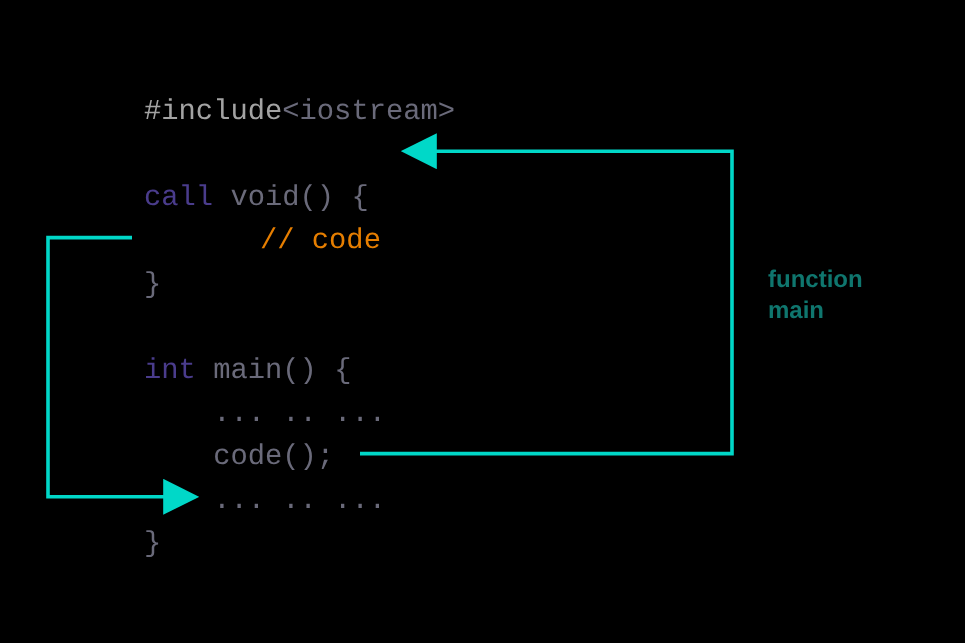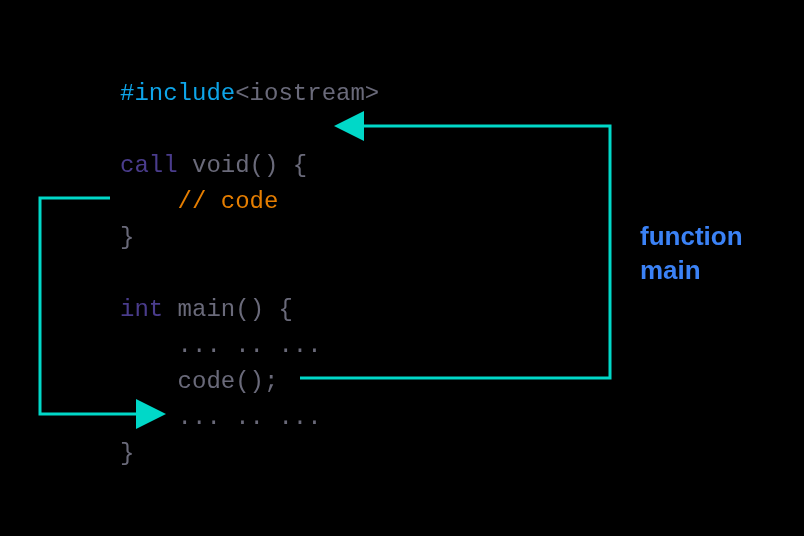--- a/index.html
+++ b/index.html
@@ -12,30 +12,30 @@
     font-size: 24px;
     line-height: 1.5;
     overflow: hidden;
   }
   .code {
     position: absolute;
     left: 120px;
     top: 40px;
     white-space: pre;
   }
-  .kw-purple { color: #0ea5e9; }
+  .kw-purple { color: #a3a3a3; }
   .kw-indigo { color: #4a3c8c; }
-  .kw-orange { color: #e67e00; }
+  .kw-orange { color: #e67e00; margin-left: 39px; }
   .txt-gray  { color: #6a6a7a; margin-top: 15px; }
   .annotation {
     position: absolute;
-    color: #3b82f6;
+    color: #0f766e;
     font-family: -apple-system, BlinkMacSystemFont, "Segoe UI", Arial, sans-serif;
     font-weight: 700;
-    font-size: 26px;
+    font-size: 20px;
     line-height: 1.3;
   }
   svg.arrows {
     position: absolute;
     left: 0;
     top: 0;
     pointer-events: none;
   }
 </style>
 </head>

